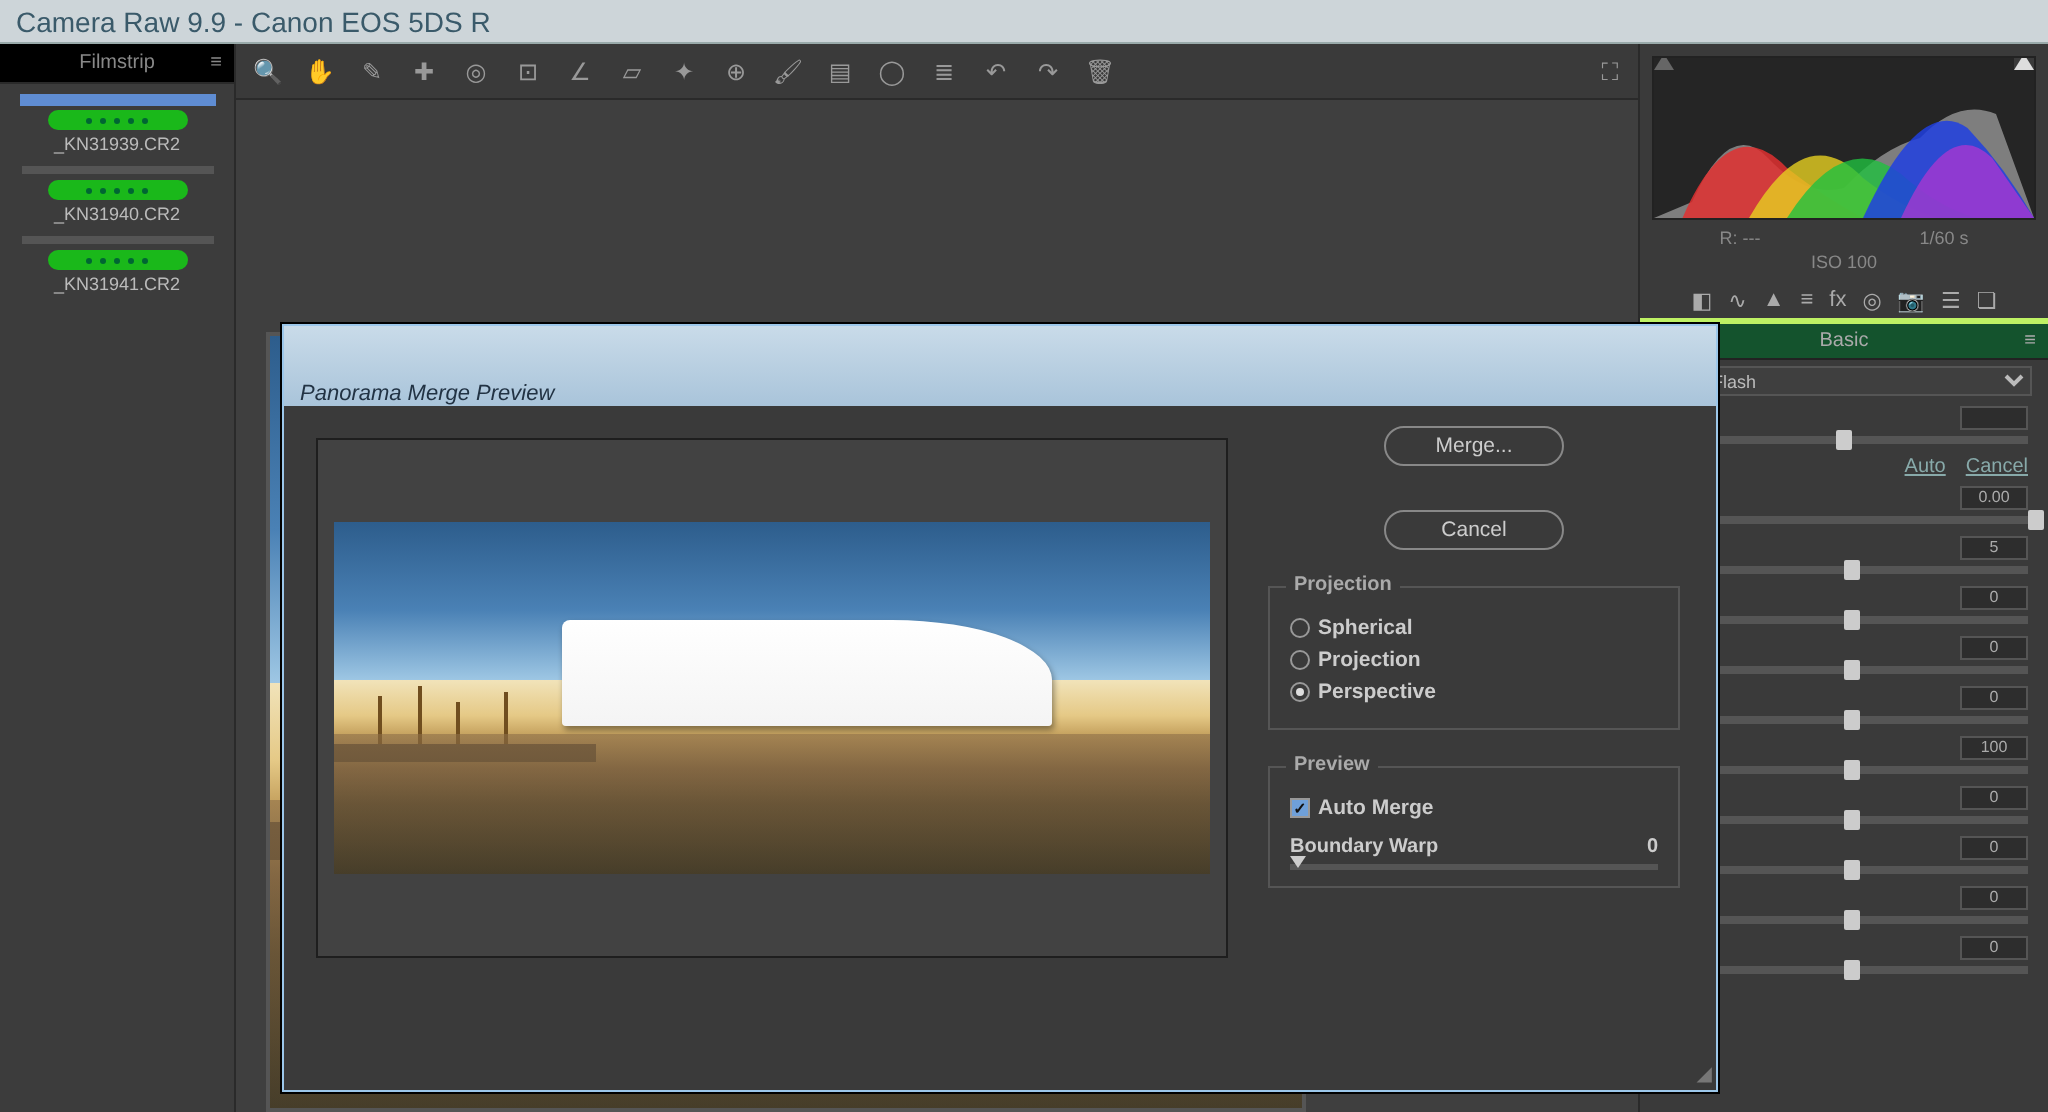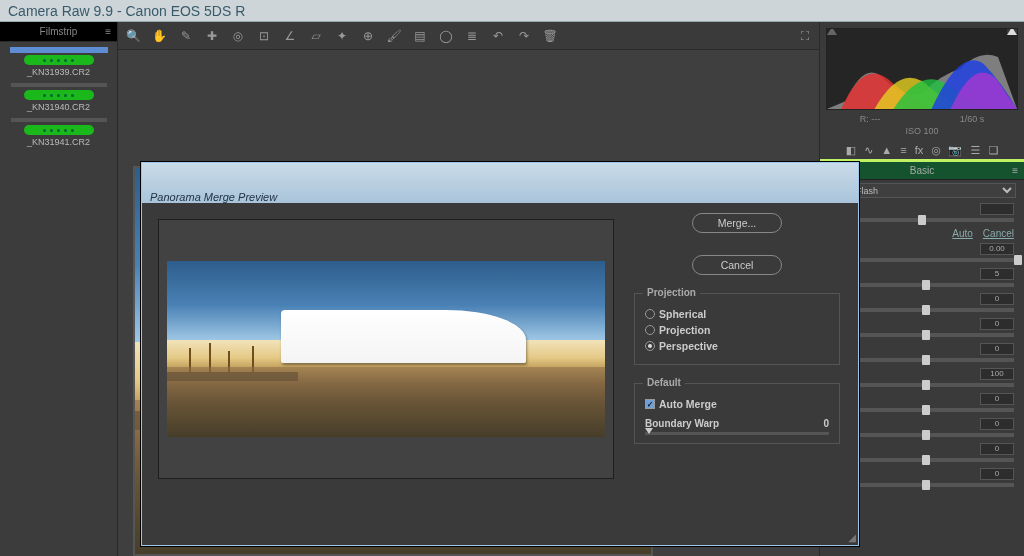--- a/index.html
+++ b/index.html
@@ -393,21 +393,21 @@
           <div class="radio-row">
             <div class="radio"></div>
             <span>Projection</span>
           </div>
           <div class="radio-row">
             <div class="radio sel"></div>
             <span>Perspective</span>
           </div>
         </div>
         <div class="fieldset">
-          <div class="legend">Default</div>
+          <div class="legend">Preview</div>
           <div class="check-row">
             <div class="check sel"></div>
             <span>Auto Merge</span>
           </div>
           <div class="bw-row">
             <div class="bw-head">
               <span>Boundary Warp</span>
               <span>0</span>
             </div>
             <div class="bw-track">

